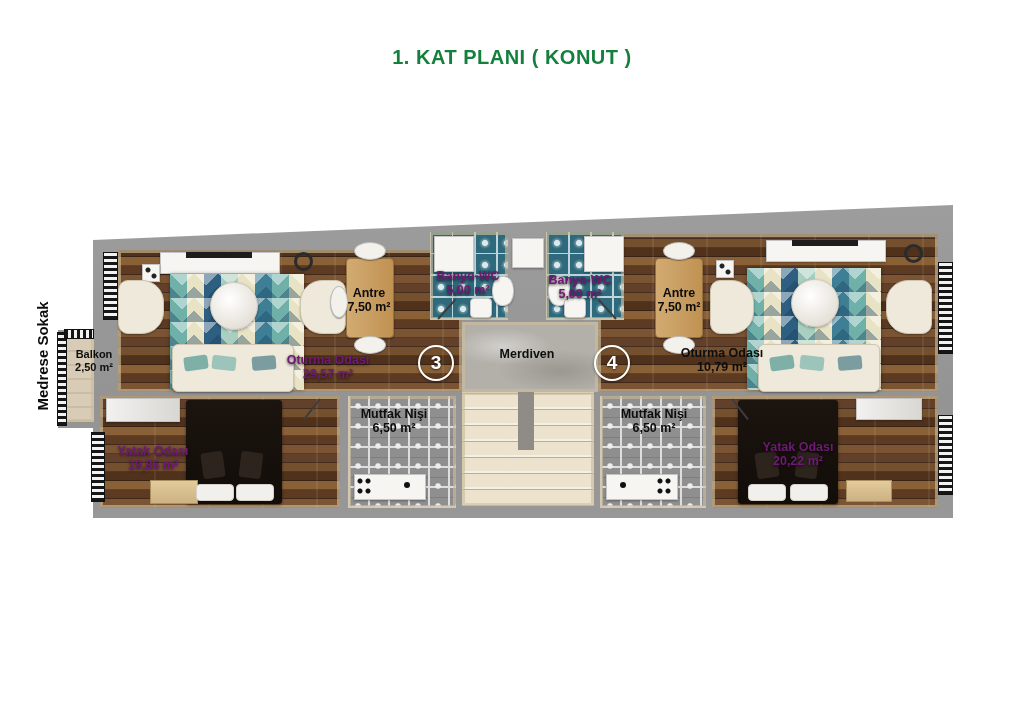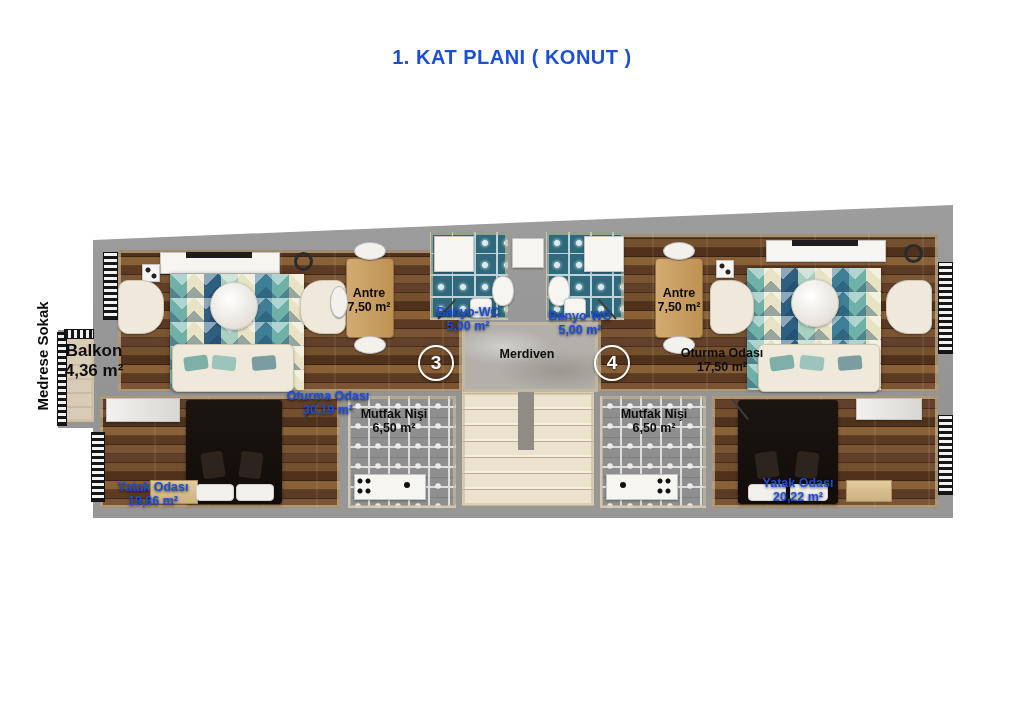--- a/index.html
+++ b/index.html
@@ -60,28 +60,28 @@
       radial-gradient(circle at 4px 5px,#111 2px,transparent 3px),
       radial-gradient(circle at 12px 5px,#111 2px,transparent 3px),
       radial-gradient(circle at 4px 15px,#111 2px,transparent 3px),
       radial-gradient(circle at 12px 15px,#111 2px,transparent 3px);}
   
   .hatchv{position:absolute;z-index:20;background:repeating-linear-gradient(0deg,#161616 0 3px,#f2f2f2 3px 6px);border:1px solid #111;}
   .hatchh{position:absolute;z-index:20;background:repeating-linear-gradient(90deg,#161616 0 3px,#f2f2f2 3px 6px);border:1px solid #111;}
   .door{position:absolute;z-index:22;height:2px;background:#3d3d3d;transform-origin:0 50%;}
   
   .title{position:absolute;left:50%;top:46px;transform:translateX(-50%);z-index:40;
-         font-size:20px;font-weight:700;color:#1d4ed8;letter-spacing:.5px;white-space:nowrap;}
+         font-size:20px;font-weight:700;color:#15803d;letter-spacing:.5px;white-space:nowrap;}
   .street{position:absolute;left:42px;top:356px;transform:translate(-50%,-50%) rotate(-90deg);z-index:40;
           font-size:15px;font-weight:700;color:#0c0c0c;white-space:nowrap;}
   .lbl{position:absolute;transform:translate(-50%,-50%);z-index:30;text-align:center;
        font-weight:700;font-size:12.5px;line-height:1.15;white-space:nowrap;}
-  .lbl.light{color:#1d4ed8;text-shadow:0 1px 3px rgba(0,0,0,.75);margin-top:36px;}
+  .lbl.light{color:#701a75;text-shadow:0 1px 3px rgba(0,0,0,.75);}
   .lbl.dark{color:#0d0d0d;}
-  .lbl.sm{font-size:17px;}
+  .lbl.sm{font-size:11px;}
   .badge{position:absolute;transform:translate(-50%,-50%);z-index:30;width:32px;height:32px;
          border:2.5px solid #fff;border-radius:50%;display:flex;align-items:center;justify-content:center;
          color:#fff;font-size:19px;font-weight:700;text-shadow:0 1px 2px rgba(0,0,0,.6);
          box-shadow:0 1px 3px rgba(0,0,0,.45), inset 0 0 3px rgba(0,0,0,.3);}
 </style>
 </head>
 <body>
 
 <div class="stage">
 
@@ -175,45 +175,45 @@
 
   <div class="furn whitef" style="left:354px;top:474px;width:70px;height:24px;"></div>
   <div class="furn stove" style="left:356px;top:476px;width:16px;height:20px;"></div>
   <div class="furn" style="left:404px;top:482px;width:6px;height:6px;background:#111;border-radius:50%;"></div>
   <div class="furn whitef" style="left:606px;top:474px;width:70px;height:24px;"></div>
   <div class="furn stove" style="left:656px;top:476px;width:16px;height:20px;"></div>
   <div class="furn" style="left:620px;top:482px;width:6px;height:6px;background:#111;border-radius:50%;"></div>
 
   <div class="lbl dark sm" style="left:94px;top:361px;">
     <div>Balkon</div>
-    <div>4,36 m²</div>
+    <div>2,50 m²</div>
   </div>
   <div class="lbl light" style="left:328px;top:367px;">
     <div>Oturma Odası</div>
-    <div>30,19 m²</div>
+    <div>29,57 m²</div>
   </div>
   <div class="lbl dark" style="left:369px;top:300px;">
     <div>Antre</div>
     <div>7,50 m²</div>
   </div>
   <div class="lbl light" style="left:468px;top:283px;">
     <div>Banyo-WC</div>
     <div>5,00 m²</div>
   </div>
   <div class="lbl light" style="left:580px;top:287px;">
     <div>Banyo-WC</div>
     <div>5,00 m²</div>
   </div>
   <div class="lbl dark" style="left:679px;top:300px;">
     <div>Antre</div>
     <div>7,50 m²</div>
   </div>
   <div class="lbl dark" style="left:722px;top:360px;">
     <div>Oturma Odası</div>
-    <div>17,50 m²</div>
+    <div>10,79 m²</div>
   </div>
   <div class="lbl dark" style="left:394px;top:421px;">
     <div>Mutfak Nişi</div>
     <div>6,50 m²</div>
   </div>
   <div class="lbl dark" style="left:654px;top:421px;">
     <div>Mutfak Nişi</div>
     <div>6,50 m²</div>
   </div>
   <div class="lbl light" style="left:153px;top:458px;">

